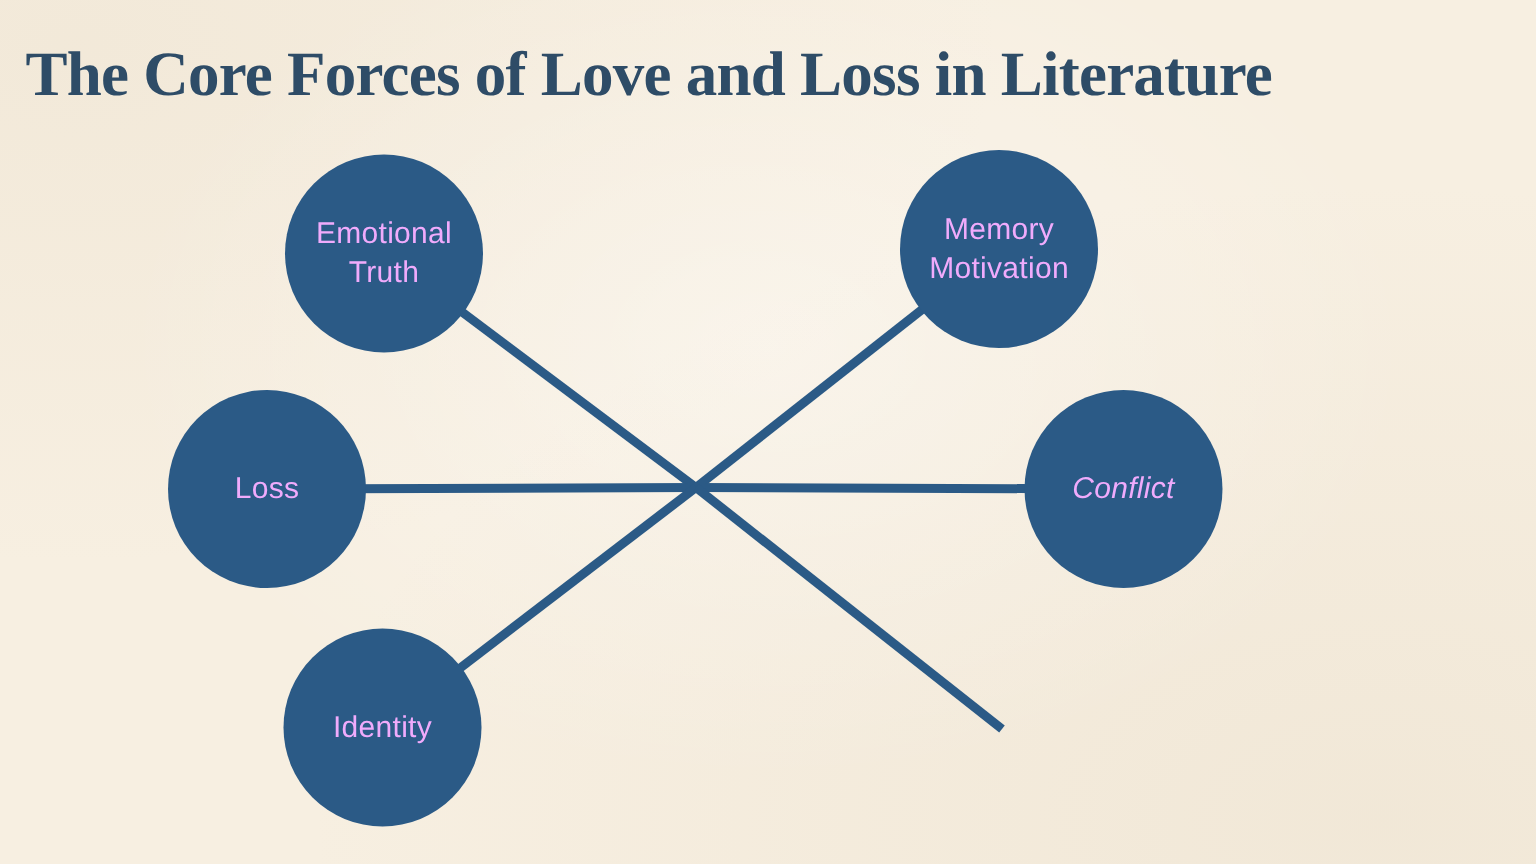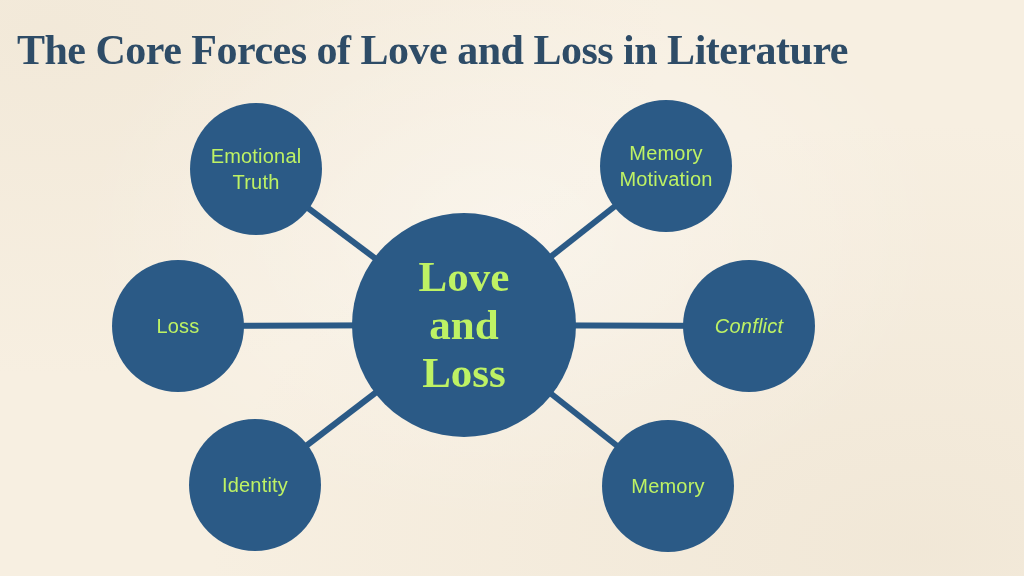--- a/index.html
+++ b/index.html
@@ -41,21 +41,21 @@
     stroke-width: 6;
   }
   .node {
     position: absolute;
     display: flex;
     align-items: center;
     justify-content: center;
     text-align: center;
     border-radius: 50%;
     background: #2b5a86;
-    color: #bef264;
+    color: #f0abfc;
   }
   .node .label {
     display: block;
     width: 100%;
     padding: 0 12px;
     box-sizing: border-box;
     font-size: 20px;
     line-height: 1.3;
     letter-spacing: 0.2px;
   }
@@ -93,25 +93,20 @@
 
   <svg class="connectors" viewBox="0 0 1024 576" aria-hidden="true">
     <line x1="464" y1="325" x2="256" y2="169"></line>
     <line x1="464" y1="325" x2="666" y2="166"></line>
     <line x1="464" y1="325" x2="178" y2="326"></line>
     <line x1="464" y1="325" x2="749" y2="326"></line>
     <line x1="464" y1="325" x2="255" y2="485"></line>
     <line x1="464" y1="325" x2="668" y2="486"></line>
   </svg>
 
-  <div class="node node-center">
-    <span class="label">Love
-and
-Loss</span>
-  </div>
 
   <div class="node node-satellite node-emotional-truth">
     <span class="label">Emotional Truth</span>
   </div>
 
   <div class="node node-satellite node-human-motivation">
     <span class="label">Memory Motivation</span>
   </div>
 
   <div class="node node-satellite node-hope">
@@ -119,17 +114,14 @@
   </div>
 
   <div class="node node-satellite node-conflict">
     <span class="label">Conflict</span>
   </div>
 
   <div class="node node-satellite node-identity">
     <span class="label">Identity</span>
   </div>
 
-  <div class="node node-satellite node-memory">
-    <span class="label">Memory</span>
-  </div>
 
 </div>
 
 </body></html>

